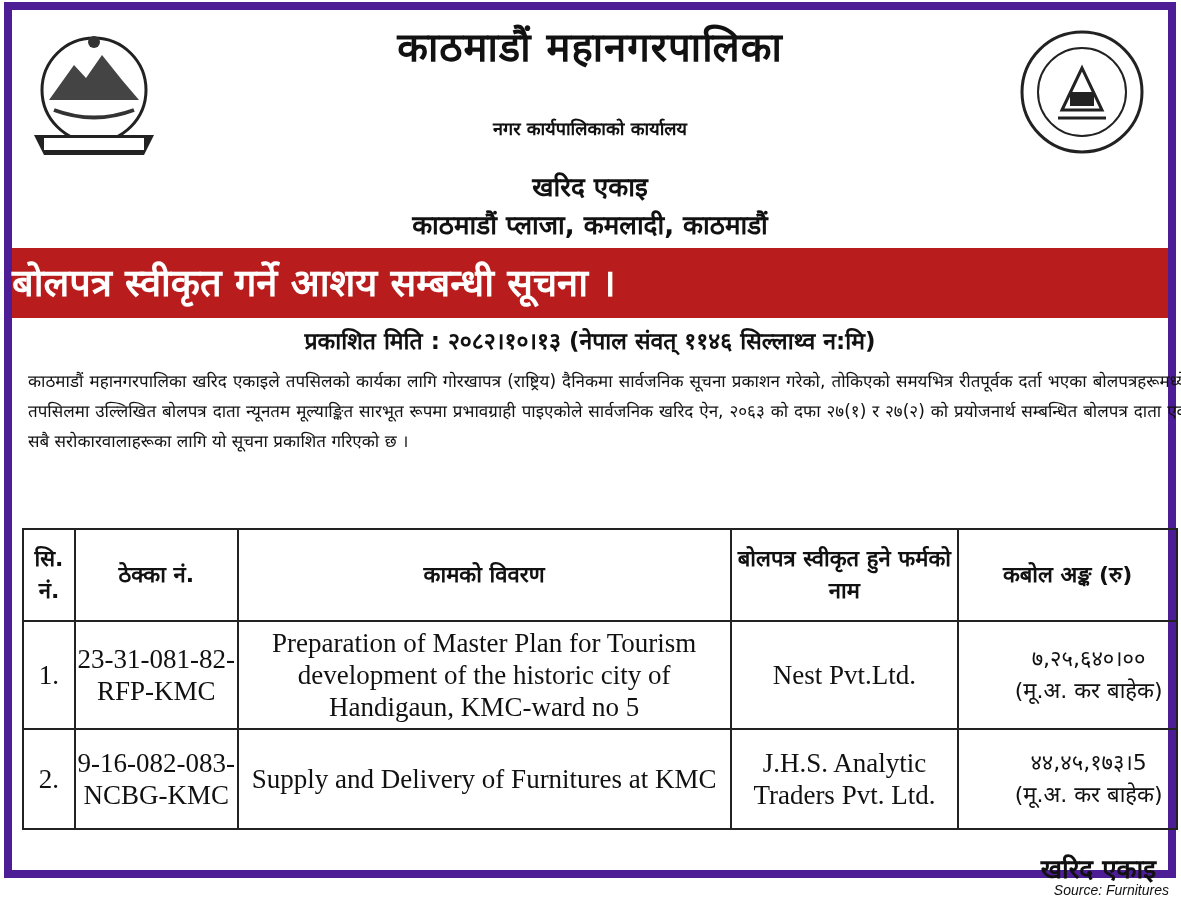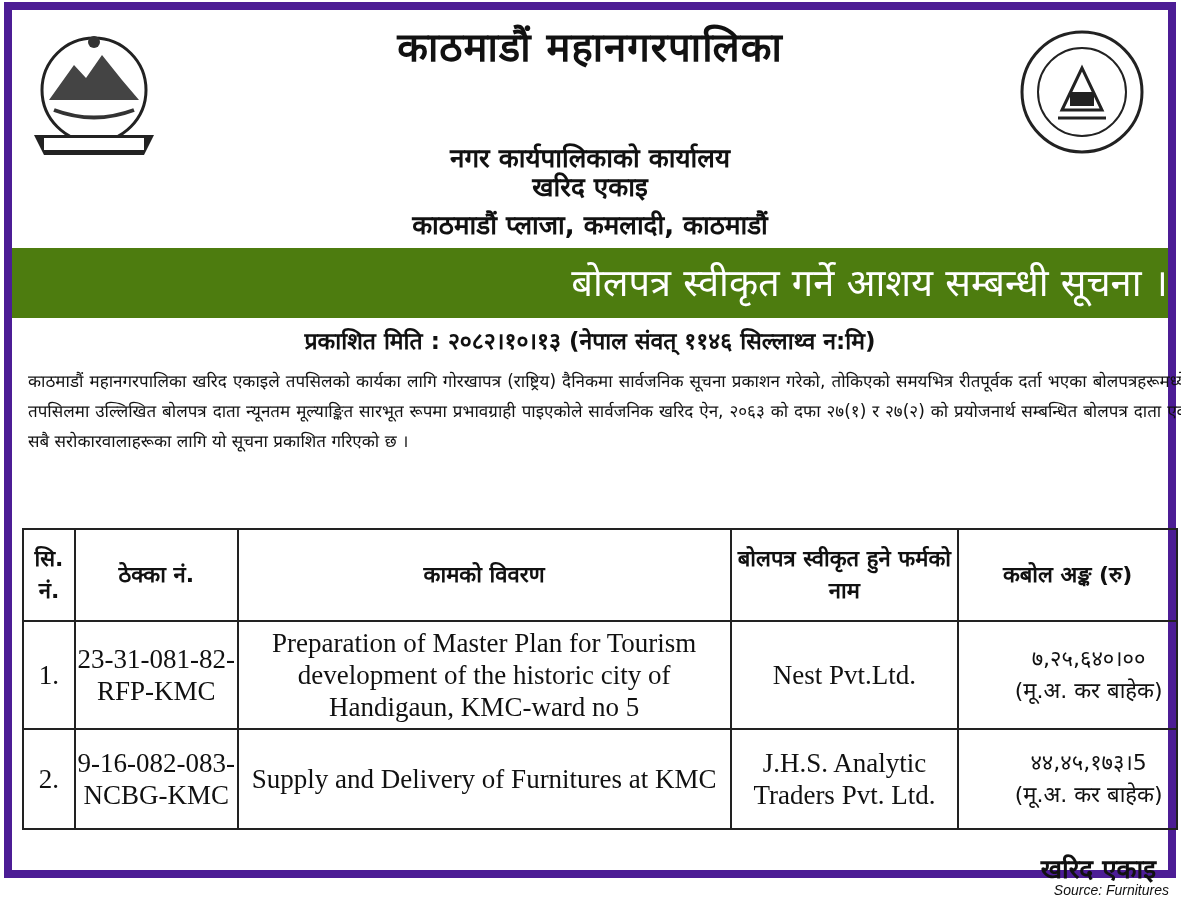--- a/index.html
+++ b/index.html
@@ -17,28 +17,28 @@
     position: absolute; left: 12px; top: 20px; width: 140px; height: 135px;
   }
   .seal {
     position: absolute; right: 22px; top: 18px; width: 128px; height: 128px;
   }
   .h-title {
     position: absolute; left: 0; width: 100%; text-align: center; font-weight: bold; color: #111;
   }
   .h1 { top: 8px; font-size: 40px; letter-spacing: 1px; }
   .h2 { top: 62px; font-size: 40px; letter-spacing: 1px; }
-  .h3 { top: 129px; font-size: 26px; }
+  .h3 { top: 106px; font-size: 18px; }
   .h4 { top: 158px; font-size: 26px; }
   .h5 { top: 196px; font-size: 26px; text-align: center; }
 
   .banner {
     position: absolute; left: 0; top: 238px; width: 100%; height: 70px;
-    background: #4d7c0f; color: #fff; text-align: right;
-    font-size: 38px; font-weight: normal; line-height: 70px;
+    background: #b91c1c; color: #fff; text-align: left;
+    font-size: 38px; font-weight: bold; line-height: 70px;
   }
 
   .pubdate {
     position: absolute; left: 0; top: 314px; width: 100%; text-align: center;
     font-size: 23px; font-weight: bold;
   }
 
   .body-text {
     position: absolute; left: 16px; top: 356px; width: 1158px;
     font-size: 17px; line-height: 30px; text-align: justify;

